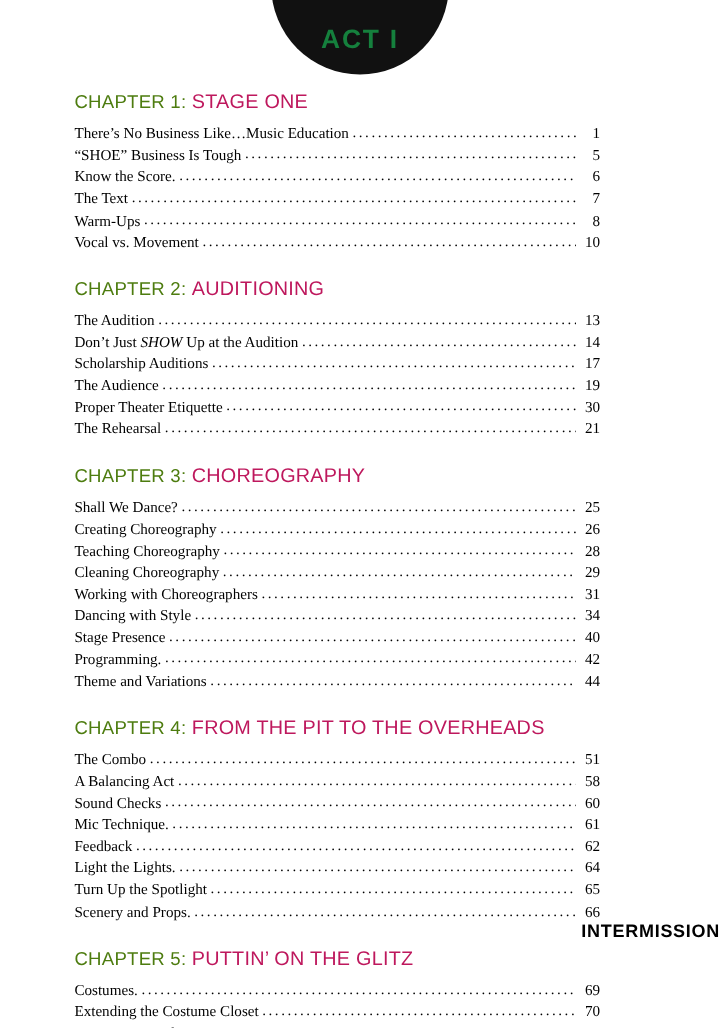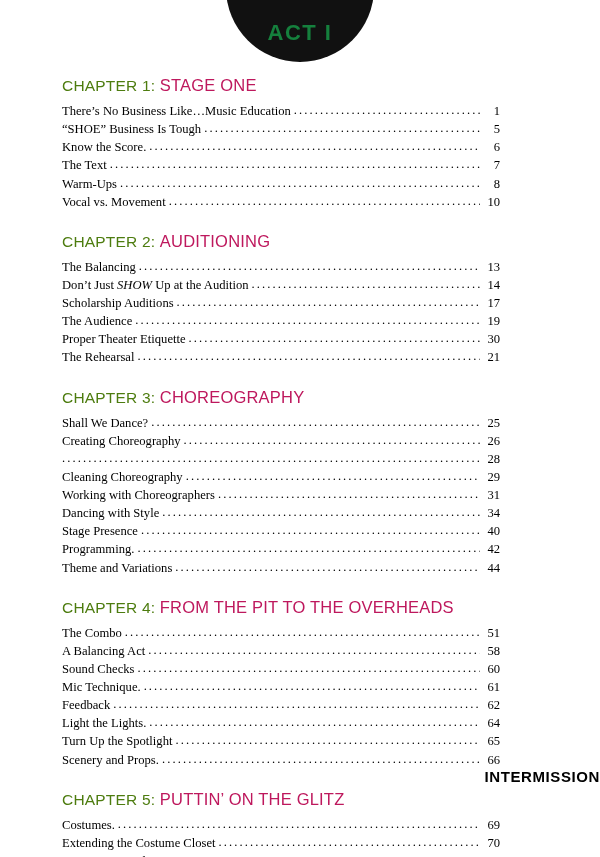--- a/index.html
+++ b/index.html
@@ -148,21 +148,21 @@
       </div>
       <div class="entry">
         <span class="entry-title">Vocal vs. Movement</span>
         <span class="dots">.........................................................................................</span>
         <span class="entry-page">10</span>
       </div>
     </div>
     <div class="chapter">
       <div class="chapter-heading"><span class="chapter-number">CHAPTER 2:</span> <span class="chapter-title">AUDITIONING</span></div>
       <div class="entry">
-        <span class="entry-title">The Balancing</span>
+        <span class="entry-title">The Audition</span>
         <span class="dots">.........................................................................................</span>
         <span class="entry-page">13</span>
       </div>
       <div class="entry">
         <span class="entry-title">Don’t Just <span class="ital">SHOW</span> Up at the Audition</span>
         <span class="dots">.........................................................................................</span>
         <span class="entry-page">14</span>
       </div>
       <div class="entry">
         <span class="entry-title">Scholarship Auditions</span>
@@ -191,20 +191,21 @@
         <span class="entry-title">Shall We Dance?</span>
         <span class="dots">.........................................................................................</span>
         <span class="entry-page">25</span>
       </div>
       <div class="entry">
         <span class="entry-title">Creating Choreography</span>
         <span class="dots">.........................................................................................</span>
         <span class="entry-page">26</span>
       </div>
       <div class="entry">
+        <span class="entry-title">Teaching Choreography</span>
         <span class="dots">.........................................................................................</span>
         <span class="entry-page">28</span>
       </div>
       <div class="entry">
         <span class="entry-title">Cleaning Choreography</span>
         <span class="dots">.........................................................................................</span>
         <span class="entry-page">29</span>
       </div>
       <div class="entry">
         <span class="entry-title">Working with Choreographers</span>

